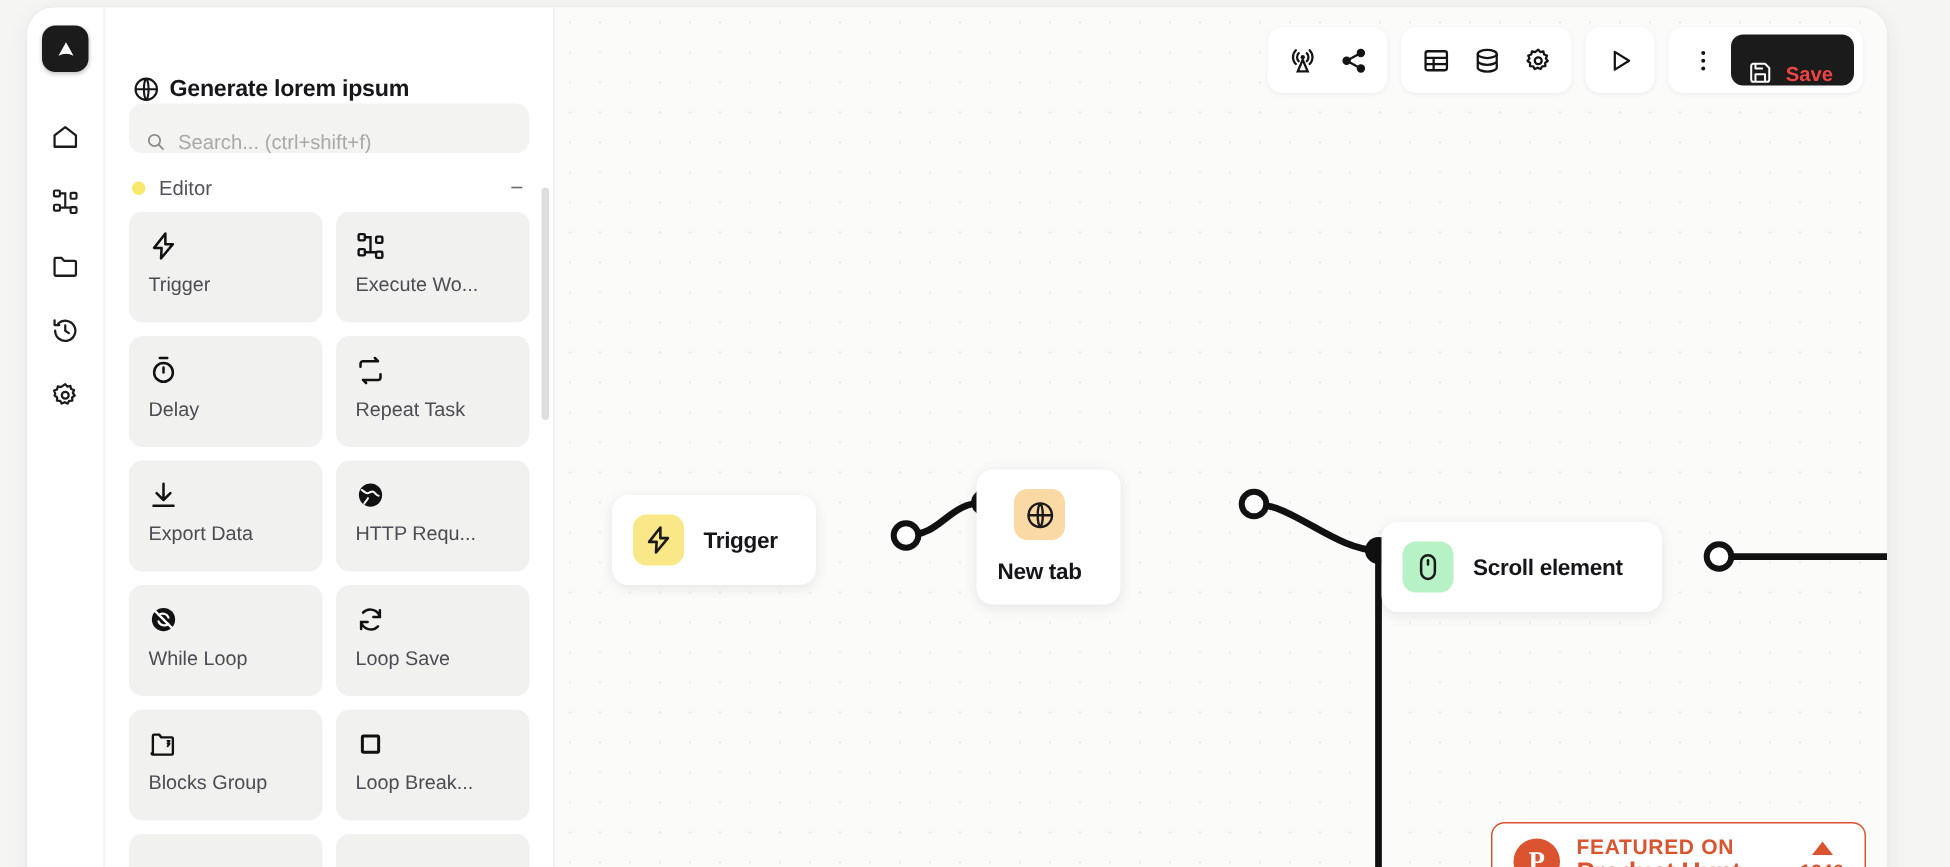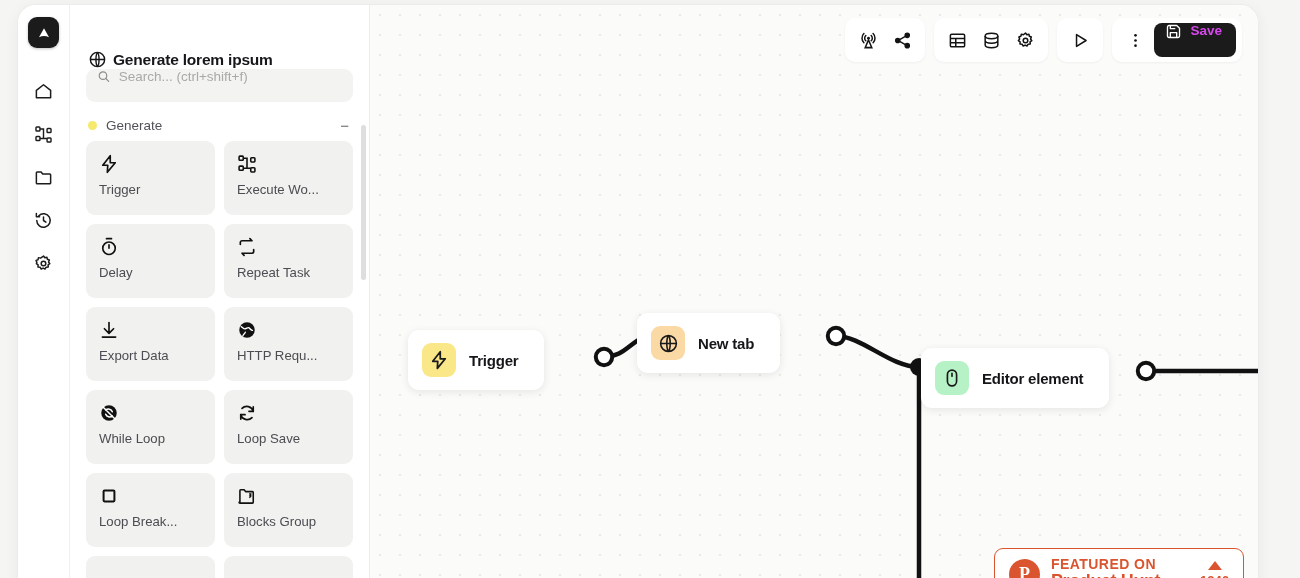--- a/index.html
+++ b/index.html
@@ -73,21 +73,21 @@
     font-weight: bold;
     color: #17171a;
     letter-spacing: -.2px;
     white-space: nowrap;
   }
   .search-wrap { padding: 0 16px 0 16px; }
   .search-box {
     height: 33px;
     background: #f3f3f1;
     border-radius: 9px;
-    display: flex; align-items: flex-start;
+    display: flex; align-items: flex-end;
     gap: 8px;
     padding: 0 11px;
     cursor: text;
   }
   .search-box input {
     border: 0; outline: 0; background: transparent;
     font-family: inherit;
     font-size: 13.5px;
     color: #4a4a4a;
     width: 100%;
@@ -206,24 +206,24 @@
   }
   .tool-btn {
     width: 34px; height: 34px;
     display: flex; align-items: center; justify-content: center;
     border-radius: 8px;
     cursor: pointer;
     color: #141414;
   }
   .save-btn {
     background: #1b1b1b;
-    color: #d946ef;
+    color: #ef4444;
     height: 34px;
     border-radius: 8px;
-    display: flex; align-items: flex-start;
+    display: flex; align-items: flex-end;
     gap: 8px;
     padding: 0 14px 0 11px;
     font-size: 13.5px;
     font-weight: bold;
     cursor: pointer;
     margin-left: 2px;
   }
 
   
   .node {
@@ -361,21 +361,21 @@
         <svg width="15" height="15" viewBox="0 0 24 24" fill="none" stroke="#8d8d8a" stroke-width="2.1" stroke-linecap="round">
           <circle cx="10.5" cy="10.5" r="6.6"></circle>
           <path d="M15.5 15.5 20.5 20.5"></path>
         </svg>
         <input type="text" placeholder="Search... (ctrl+shift+f)" style="">
       </div>
     </div>
 
     <div class="group-head">
       <span class="group-dot" style="background:#f6e96b"></span>
-      <span class="group-name">Generate</span>
+      <span class="group-name">Editor</span>
       <span class="group-toggle">−</span>
     </div>
 
     <div class="blocks-scroll">
       <div class="blocks-grid">
 
         <div class="block-card">
           <div class="block-ico">
             <svg width="20" height="20" viewBox="0 0 24 24" fill="none" stroke="currentColor" stroke-width="2" stroke-linejoin="round">
                 <path d="M13.5 2 4.5 13.5h6L10 22l9.5-11.5h-6z"></path>
@@ -449,35 +449,35 @@
           <div class="block-ico">
             <svg width="20" height="20" viewBox="0 0 24 24" fill="none" stroke="currentColor" stroke-width="2" stroke-linecap="round">
                 <path d="M19.5 10A8 8 0 0 0 6 6.5M4.5 14A8 8 0 0 0 18 17.5M19.5 4.5V10h-5.2M4.5 19.5V14h5.2"></path>
               </svg>
           </div>
           <div class="block-label">Loop Save</div>
         </div>
 
         <div class="block-card">
           <div class="block-ico">
-            <svg width="20" height="20" viewBox="0 0 24 24" fill="none" stroke="currentColor" stroke-width="2.4">
-                <rect x="5.5" y="5.5" width="13" height="13" rx="1"></rect>
-              </svg>
-          </div>
-          <div class="block-label">Loop Break...</div>
-        </div>
-
-        <div class="block-card">
-          <div class="block-ico">
             <svg width="20" height="20" viewBox="0 0 24 24" fill="none" stroke="currentColor" stroke-width="1.9" stroke-linejoin="round">
                 <path d="M3.5 19.5V5.5a1 1 0 0 1 1-1h4l1.8 2.2h8.2a1 1 0 0 1 1 1v11.8a1 1 0 0 1-1 1h-15a1 1 0 0 1-1-1z"></path>
                 <path d="M14.5 9.5h2.4l-1.6 2.2h1.6l-2 2.6" stroke-width="1.5"></path>
               </svg>
           </div>
           <div class="block-label">Blocks Group</div>
+        </div>
+
+        <div class="block-card">
+          <div class="block-ico">
+            <svg width="20" height="20" viewBox="0 0 24 24" fill="none" stroke="currentColor" stroke-width="2.4">
+                <rect x="5.5" y="5.5" width="13" height="13" rx="1"></rect>
+              </svg>
+          </div>
+          <div class="block-label">Loop Break...</div>
         </div>
 
         <div class="block-card"></div>
         <div class="block-card"></div>
       </div>
     </div>
 
     <div class="sb-scrollbar"></div>
   </div>
 
@@ -499,38 +499,38 @@
 
     <div class="node" style="left:38px; top:325px;">
       <div class="node-ico" style="background:#fae788">
         <svg width="20" height="20" viewBox="0 0 24 24" fill="none" stroke="#1a1a1a" stroke-width="2.1" stroke-linejoin="round">
             <path d="M13.5 2 4.5 13.5h6L10 22l9.5-11.5h-6z"></path>
           </svg>
       </div>
       <div class="node-label">Trigger</div>
     </div>
 
-    <div class="node" style="left:267px; top:308px;">
+    <div class="node" style="left:281px; top:308px;flex-direction:column;">
       <div class="node-ico" style="background:#fbd9a5">
         <svg width="21" height="21" viewBox="0 0 24 24" fill="none" stroke="#1a1a1a" stroke-width="1.8">
             <circle cx="12" cy="12" r="9"></circle>
             <path d="M3 12h18M12 3c2.6 3 2.6 15 0 18M12 3c-2.6 3-2.6 15 0 18"></path>
           </svg>
       </div>
       <div class="node-label">New tab</div>
     </div>
 
     <div class="node" style="left:551px; top:343px;">
       <div class="node-ico" style="background:#b6f2c6">
         <svg width="20" height="20" viewBox="0 0 24 24" fill="none" stroke="#1a1a1a" stroke-width="2" stroke-linecap="round">
             <rect x="6.5" y="2.5" width="11" height="19" rx="5.5"></rect>
             <path d="M12 6.5v3.5"></path>
           </svg>
       </div>
-      <div class="node-label">Editor element</div>
+      <div class="node-label">Scroll element</div>
     </div>
 
     <div class="topbar">
 
 
       <div class="spacer"></div>
 
       <div class="tool-group">
         <div class="tool-btn">
           <svg width="19" height="19" viewBox="0 0 24 24" fill="none" stroke="currentColor" stroke-width="1.9" stroke-linecap="round">

